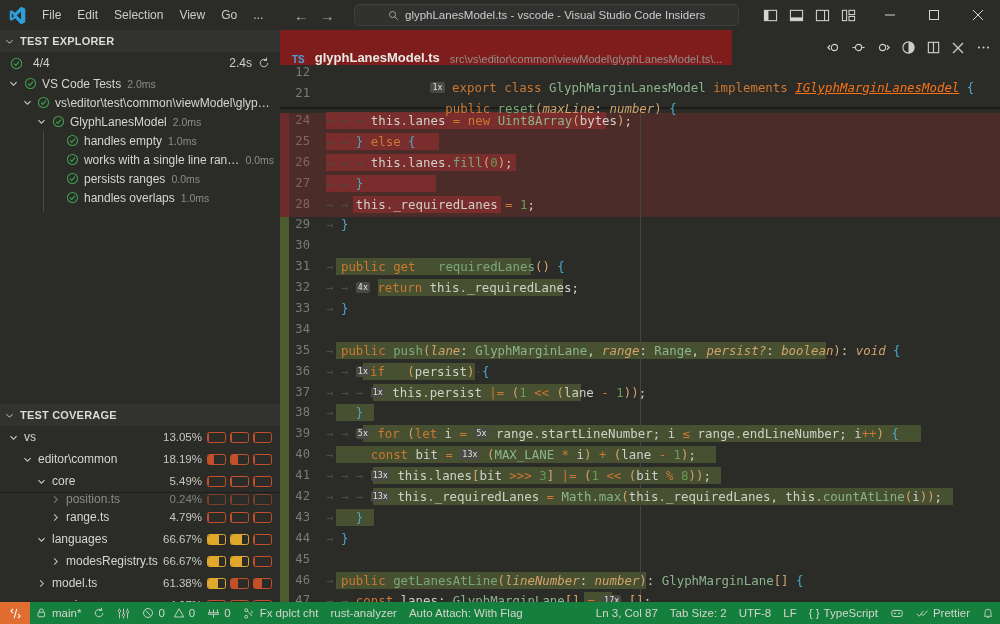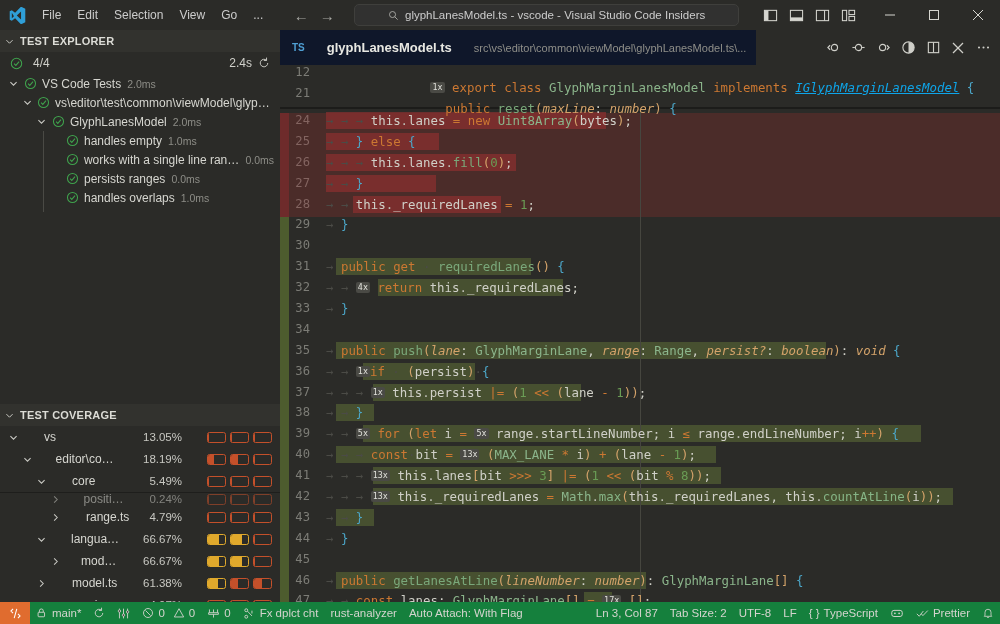--- a/index.html
+++ b/index.html
@@ -89,38 +89,38 @@
   .dur { font-size: 10.5px; color: #8d8d87; margin-left: 6px; }
   .chk { width: 13px; height: 13px; margin-right: 5px; flex: 0 0 13px;}
   .indent-guide {
     position: absolute; width: 1px; background: #4a4a45; top: 0; bottom: 0;
   }
 
   .cov-pane { flex: 0 0 auto; display: flex; flex-direction: column; }
   .cov-list { height: 176px; overflow: hidden; position: relative; }
   .crow {
     height: 22px; display: flex; align-items: center; font-size: 12px;
-    color: #d6d6d0; white-space: nowrap; cursor: default; padding-right: 8px; gap: 20px;
+    color: #d6d6d0; white-space: nowrap; cursor: default; padding-right: 8px;
   }
   .crow .cname { overflow:hidden; text-overflow: ellipsis; }
   .crow .pct { margin-left: auto; font-size: 11.5px; color: #c8c8c2; padding-right: 5px; }
   .bars { display: flex; gap: 4px; flex: 0 0 auto; }
   .bar {
     width: 19px; height: 11px; border: 1px solid #c4502a; border-radius: 2.5px;
     position: relative; overflow: hidden; background: transparent;
   }
   .bar i { position: absolute; left:0; top:0; bottom:0; display:block; }
   .cov-sep { position:absolute; left:0; right:0; height:1px; background:#1e1e1c; }
 
   
   .editor { flex: 1; display: flex; flex-direction: column; min-width: 0; background: #2b2b28; }
   .tabsbar { height: 35px; flex: 0 0 35px; display: flex; align-items: center; background: #2b2b28; }
   .tab {
-    height: 35px; display: flex; align-items: center; padding: 0 10px 0 12px;
-    gap: 22px; background: #0f172a; cursor: default; max-width: 640px;
+    height: 35px; display: flex; align-items: flex-end; padding: 0 10px 0 12px;
+    gap: 10px; background: #7f1d1d; cursor: default; max-width: 640px;
   }
   .ts-badge { font-size: 10px; color: #4f9fd4; font-weight: bold; font-family: "Liberation Sans", sans-serif;}
   .tab-name { font-size: 13px; color: #e8e8e2; font-weight: bold; }
   .tab-desc { font-size: 11px; color: #8f8f89; overflow:hidden; text-overflow: ellipsis; white-space: nowrap; }
   .tab-actions { margin-left: auto; display: flex; align-items: center; gap: 3px; padding-right: 6px; }
   .tact { width: 22px; height: 22px; display: flex; align-items:center; justify-content:center; border-radius:3px; cursor: default;}
 
   .codearea { flex: 1; position: relative; overflow: hidden; background: #2b2b28; }
   .sticky {
     position: absolute; left:0; right:0; top:0; z-index: 5; background: #2b2b28;
@@ -147,21 +147,21 @@
   .ws { color: #4b4b46; }
   .vline { position: absolute; top:0; bottom:0; width: 1px; background: #46463f; z-index: 1;}
 
   
   .k  { color: #cc7832; }           
   .kb { color: #4ca7c9; }           
   .fn { color: #7aa87a; }           
   .cls{ color: #8bb58b; }           
   .ty { color: #d4a36a; }           
   .it { color: #d4a36a; font-style: italic; }
-  .itu{ color: #0ea5e9; font-style: italic; text-decoration: underline; }
+  .itu{ color: #f97316; font-style: italic; text-decoration: underline; }
   .pl { color: #d0d0c8; }           
   .num{ color: #6a9c55; }           
   .op { color: #cc7832; }
   .pp { color: #bdbdb5; }
   .mth{ color: #86b586; }
 
   .minimap-marks { position:absolute; right: 0; top:0; width: 14px; height:100%;}
 
   
   .status {

